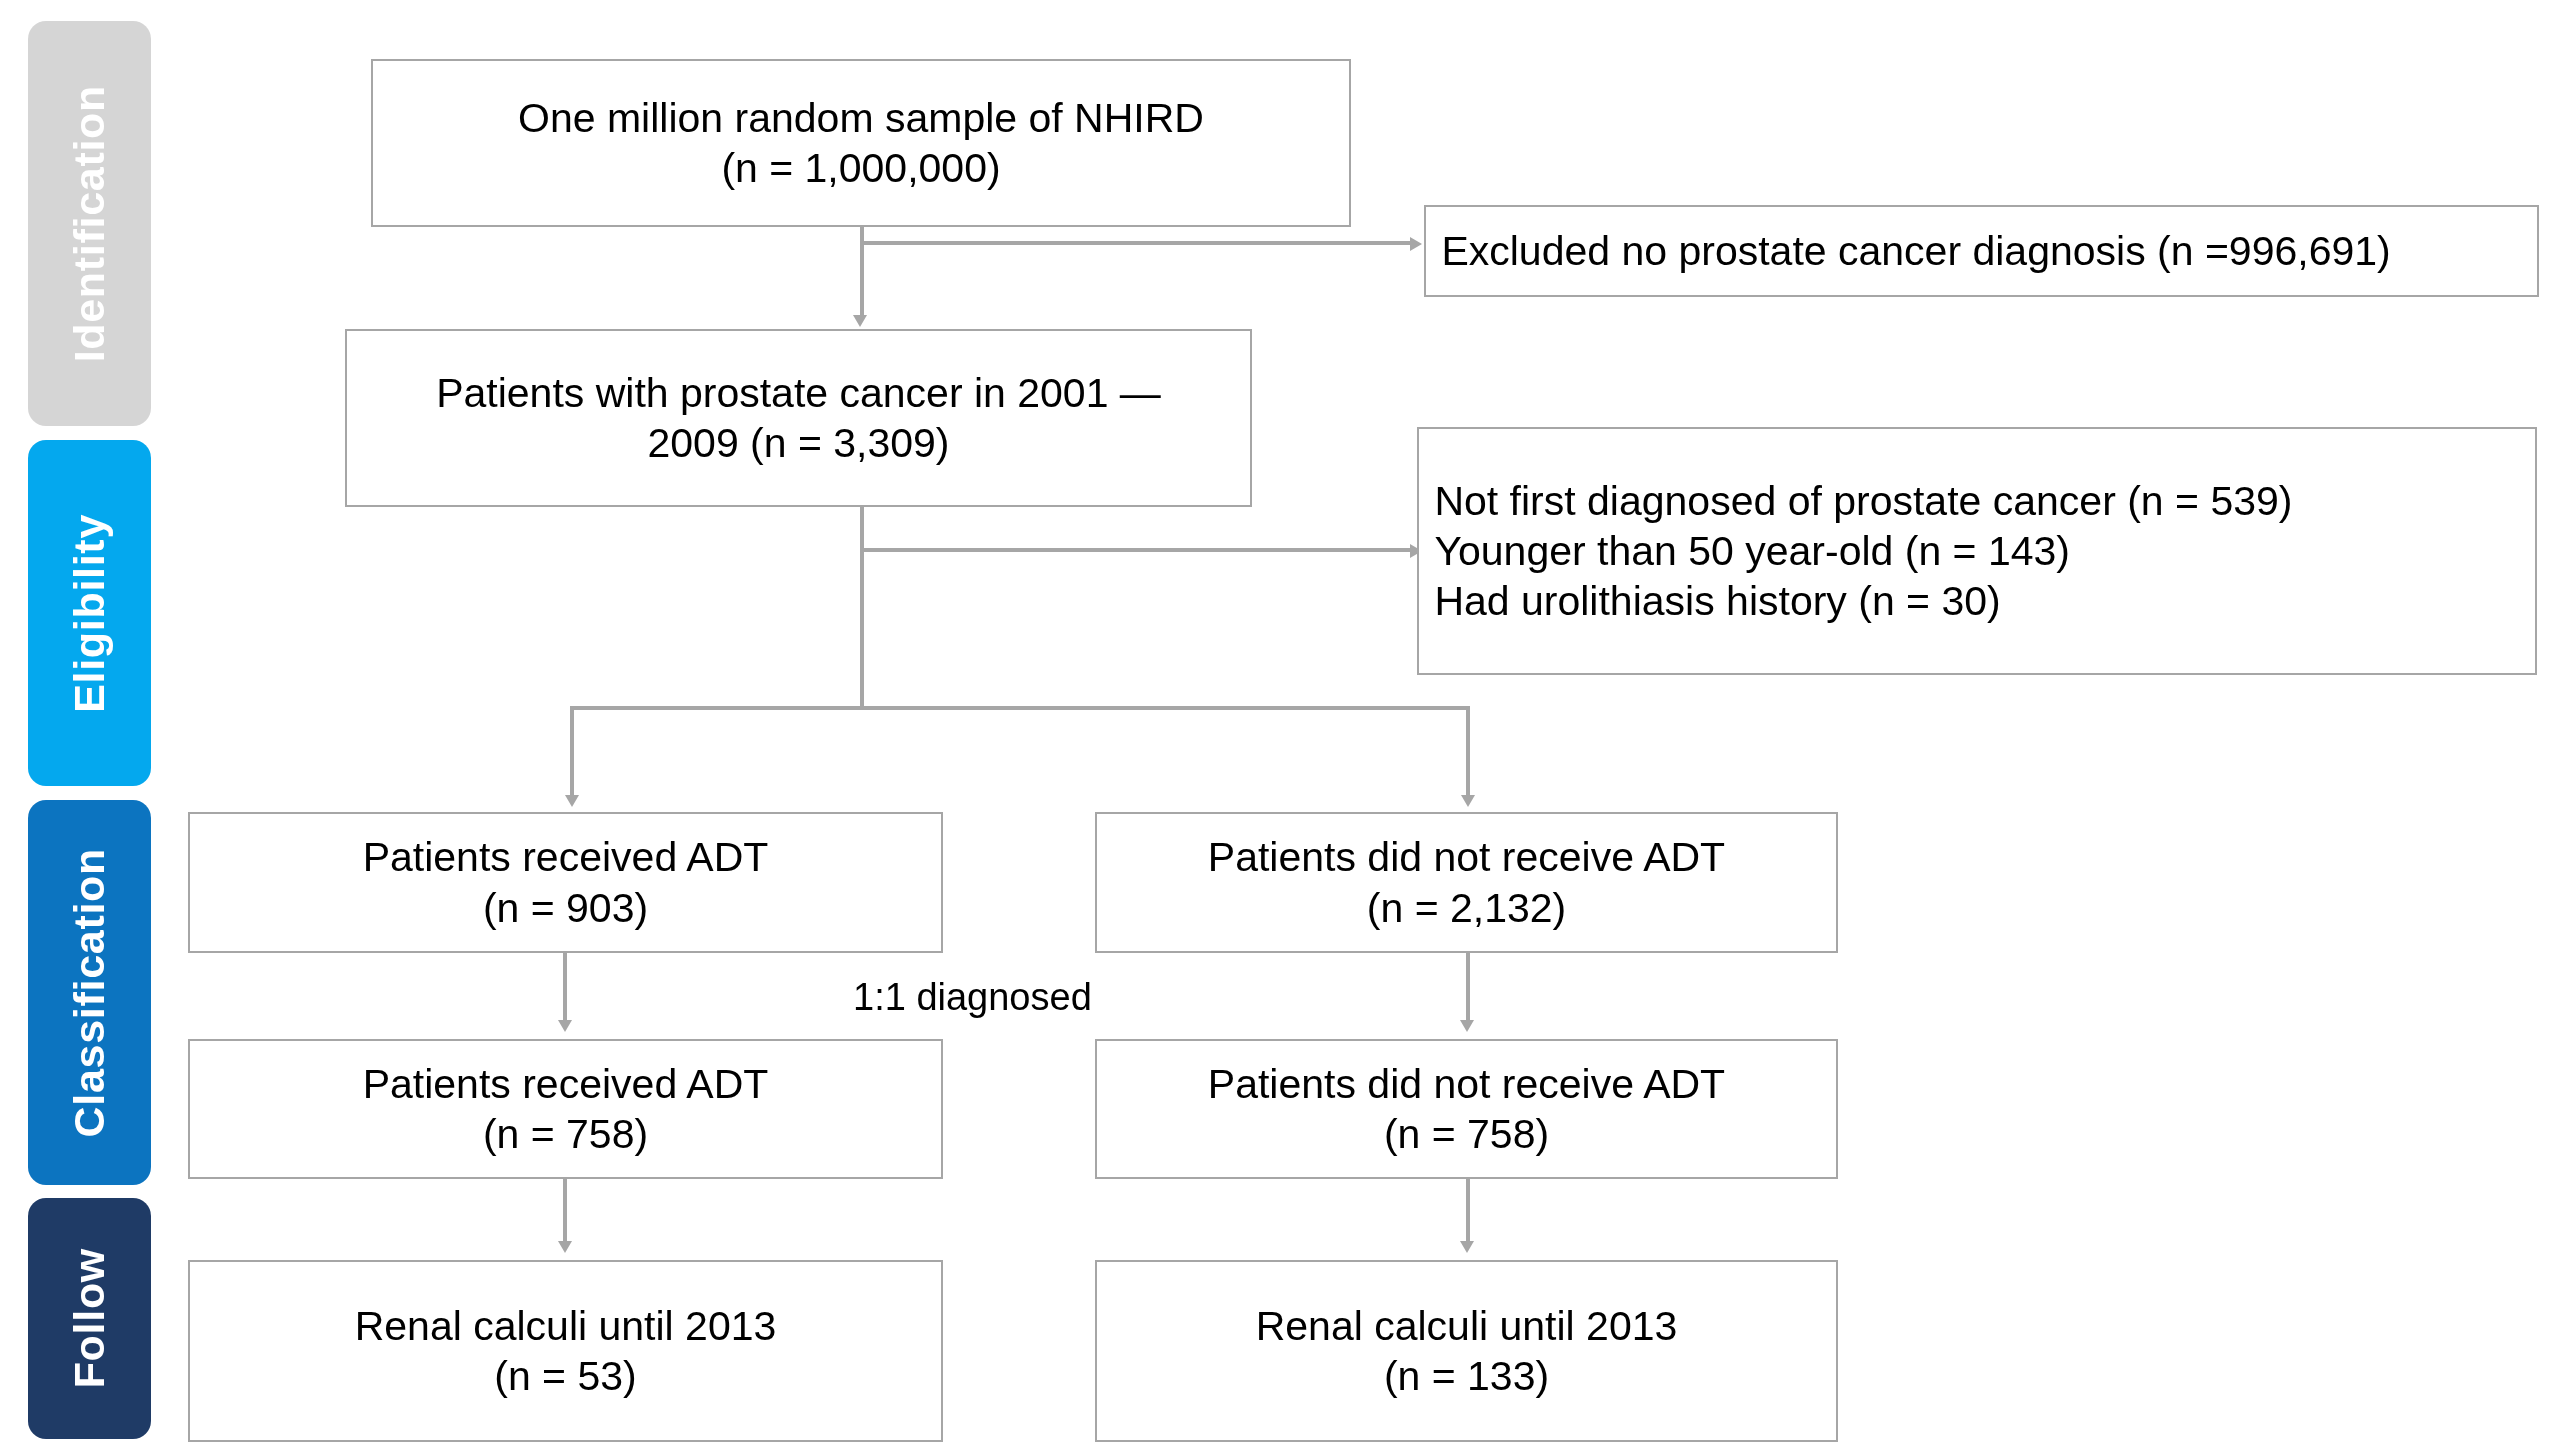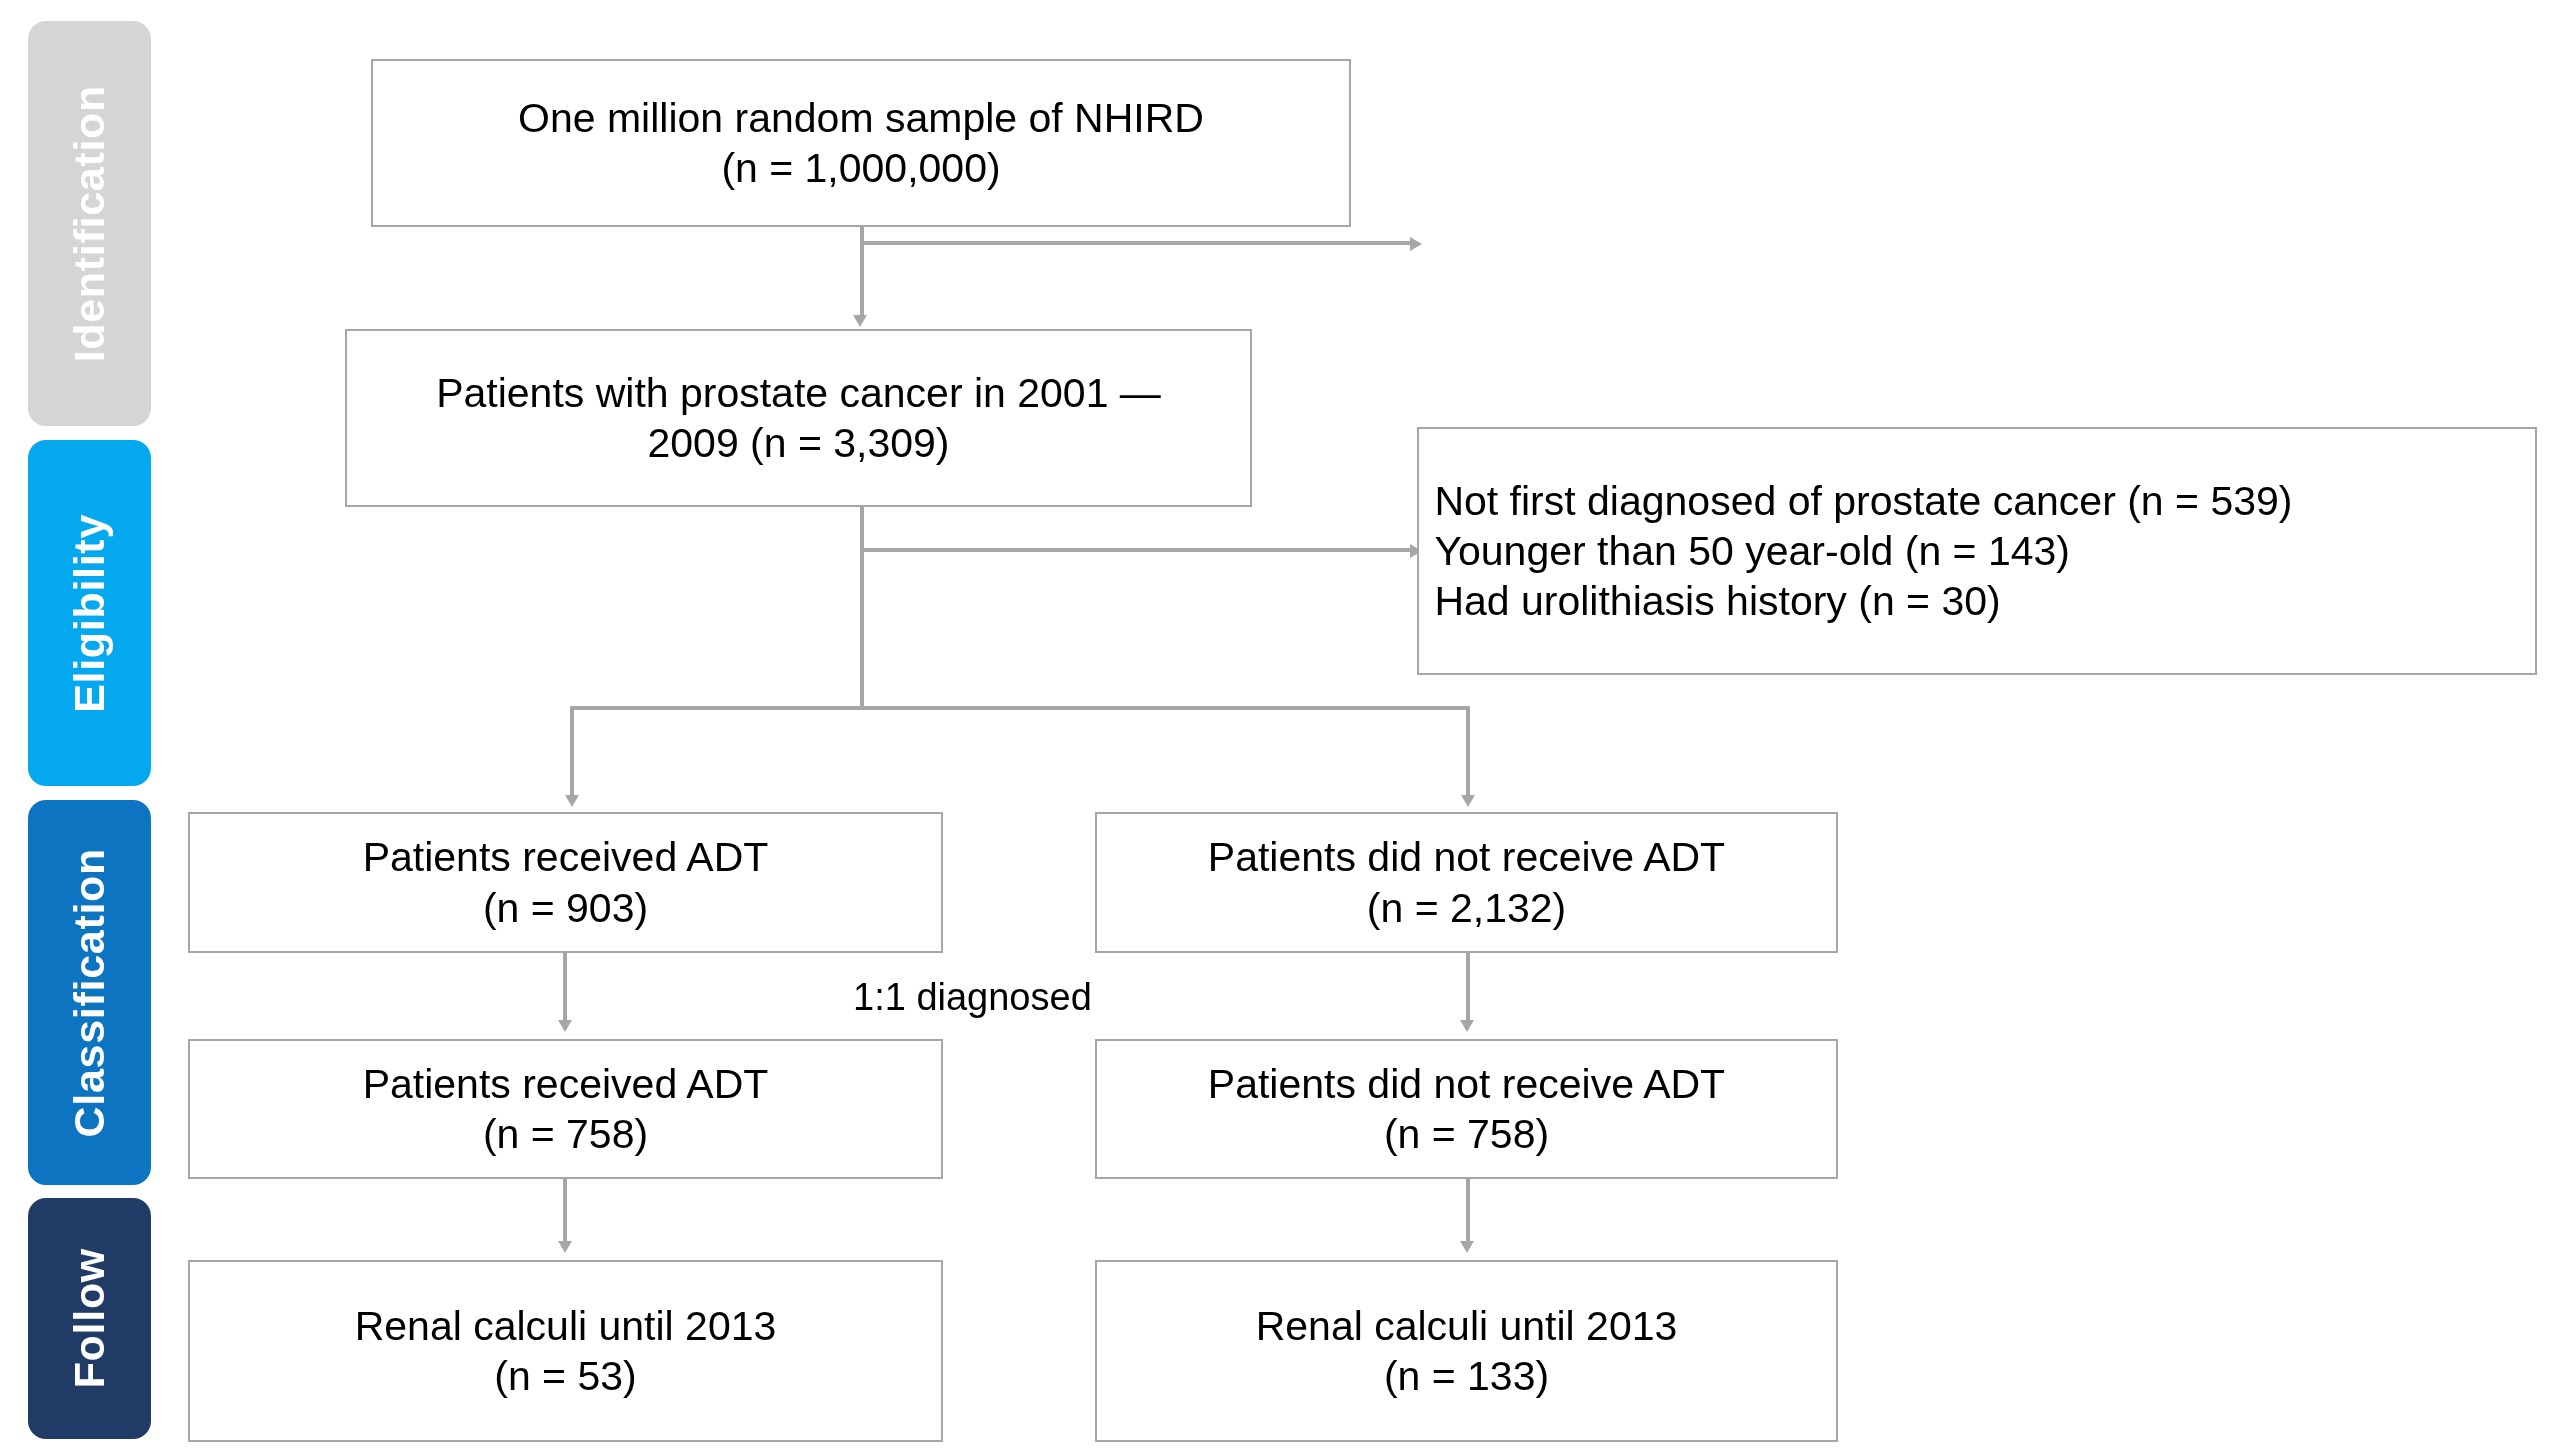--- a/index.html
+++ b/index.html
@@ -191,20 +191,25 @@
   <div class="conn v" id="v-noadt-2-3"></div>
   <div class="arrowhead arrow-down" id="a-noadt-2-3"></div>
 
   <div class="box" id="box-source">
     <div class="box-lines">
       <span>One million random sample of NHIRD</span>
       <span>(n = 1,000,000)</span>
     </div>
   </div>
 
+  <div class="box left-align" id="box-excluded-1">
+    <div class="box-lines">
+      <span>Excluded no prostate cancer diagnosis (n =996,691)</span>
+    </div>
+  </div>
 
   <div class="box" id="box-cohort">
     <div class="box-lines">
       <span>Patients with prostate cancer in 2001 —</span>
       <span>2009 (n = 3,309)</span>
     </div>
   </div>
 
   <div class="box left-align" id="box-excluded-2">
     <div class="box-lines">

